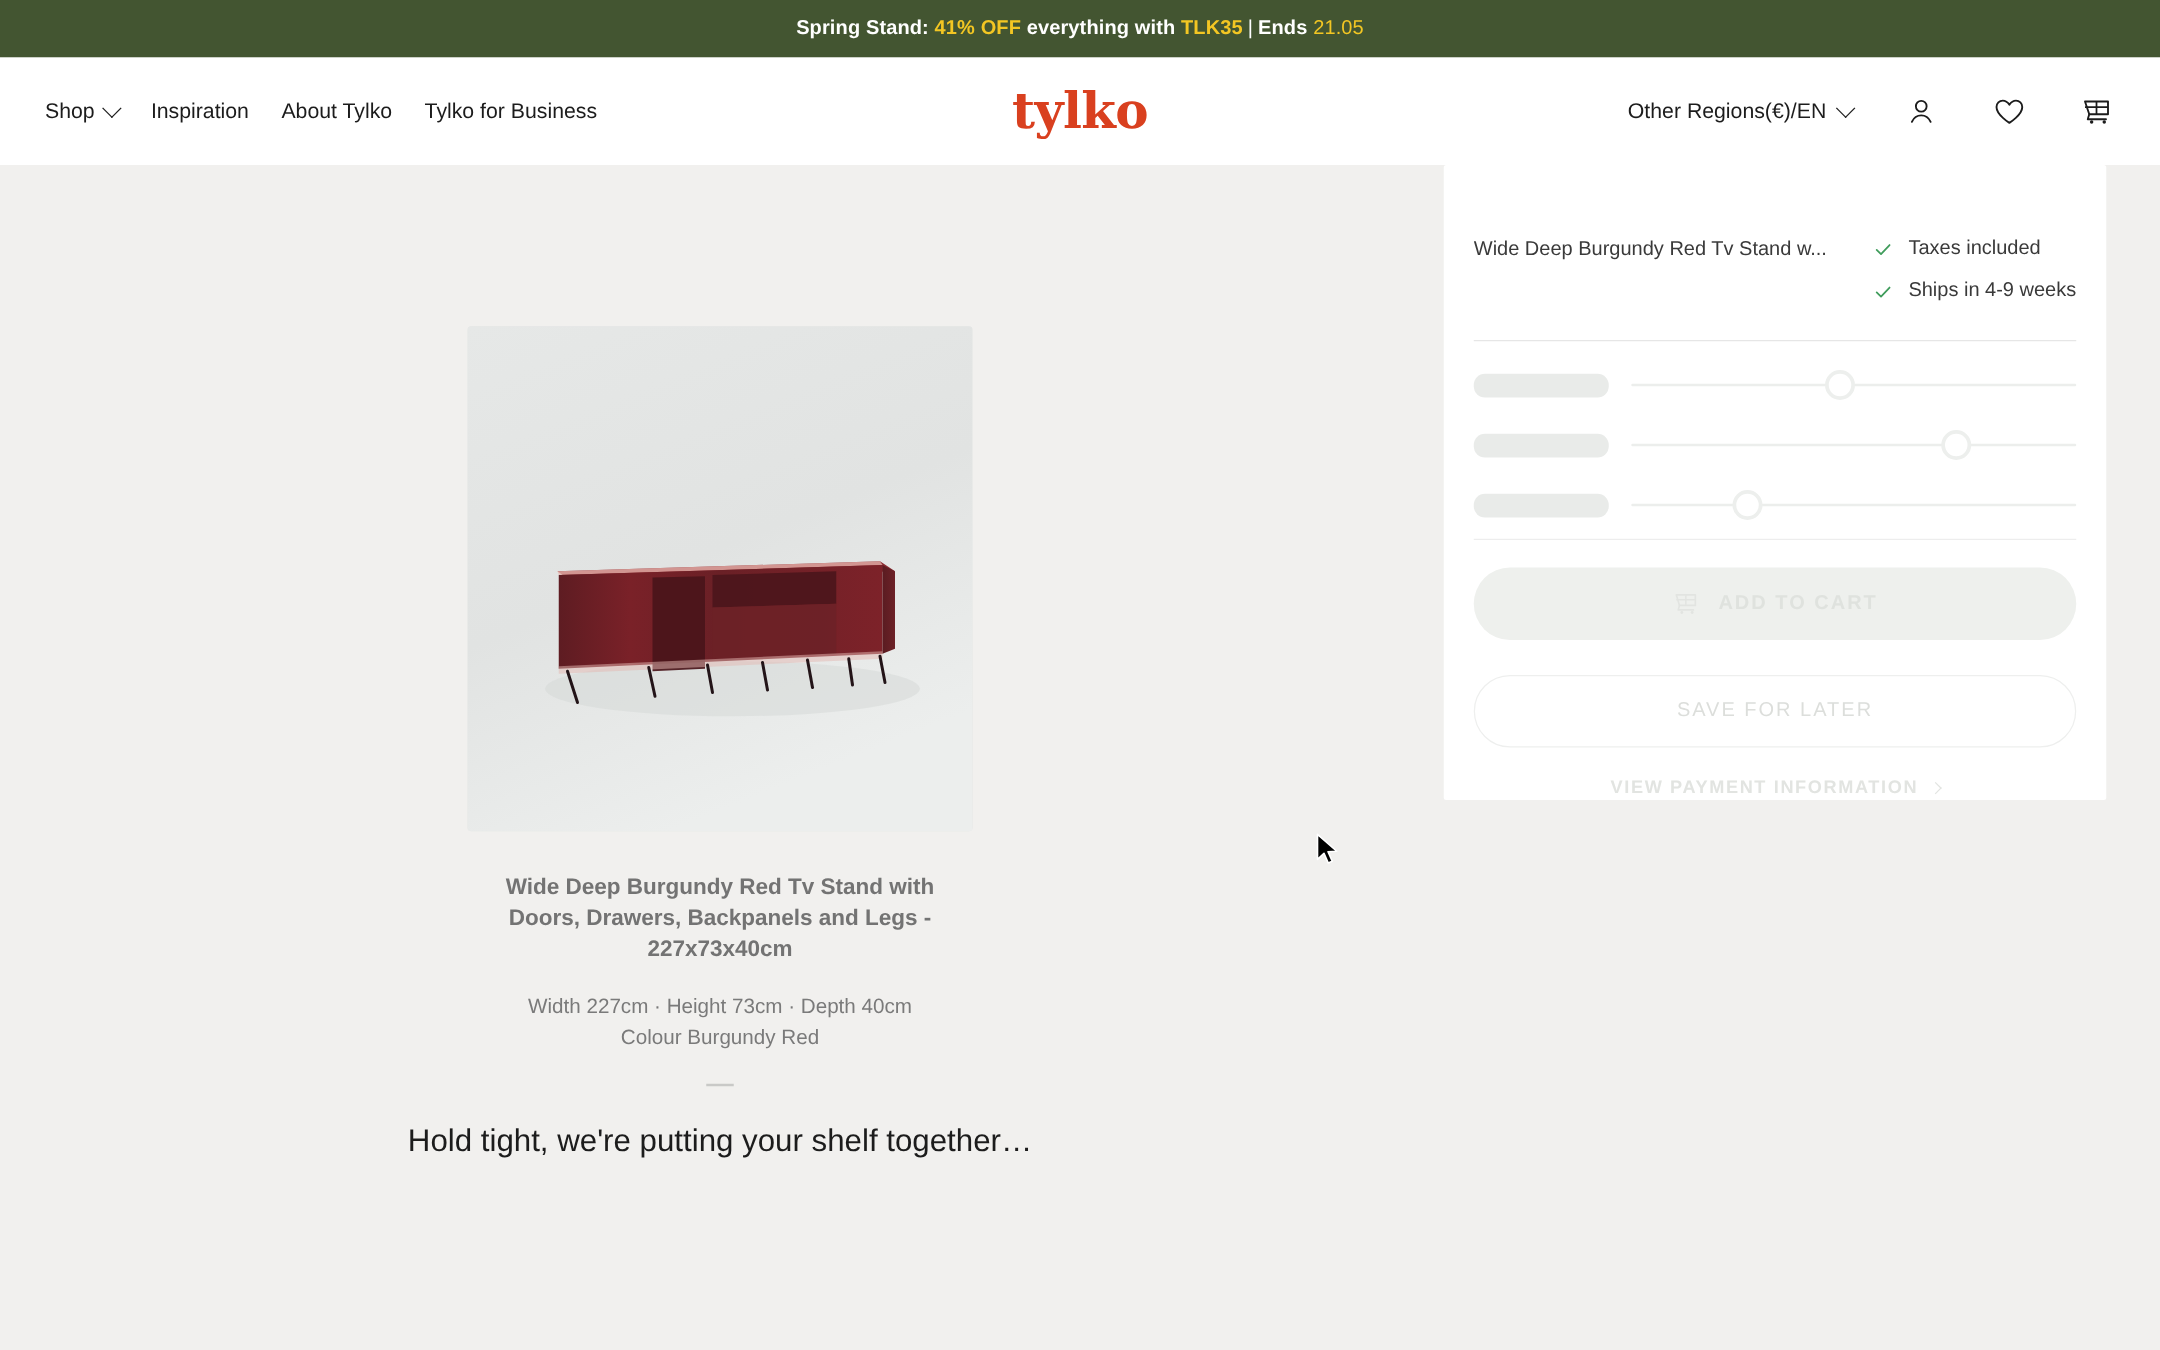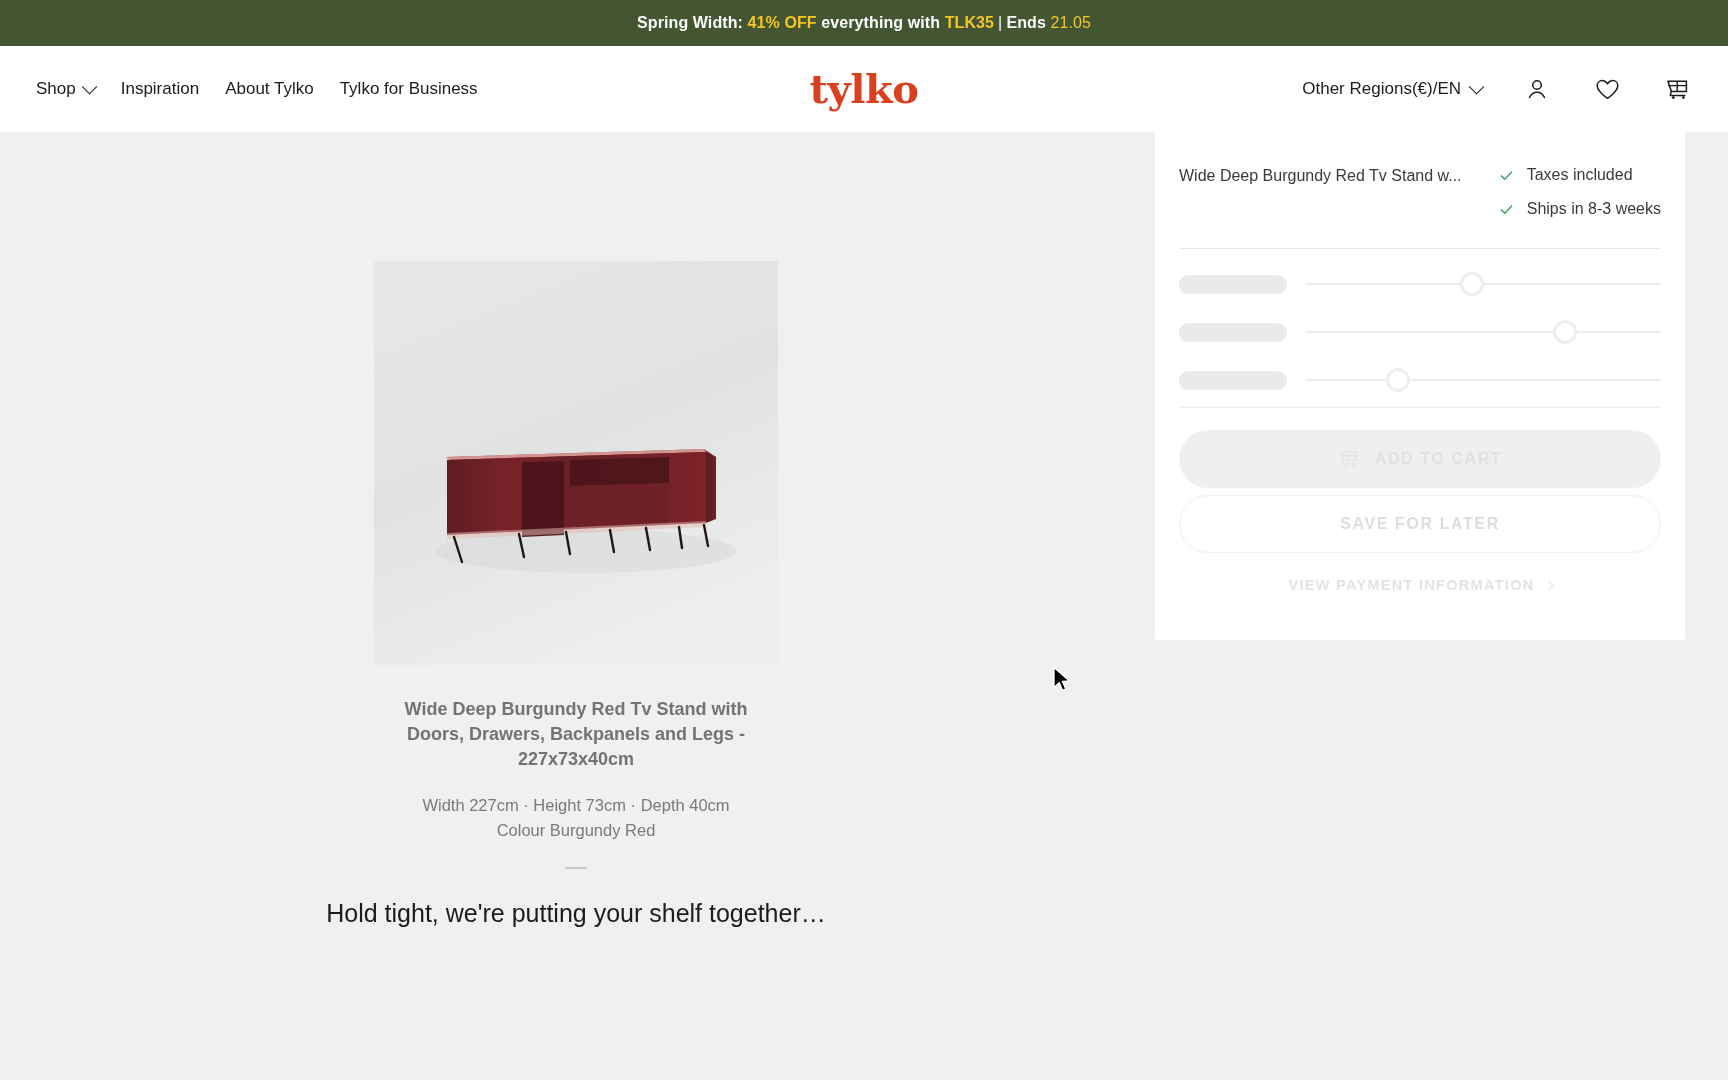--- a/index.html
+++ b/index.html
@@ -180,20 +180,21 @@
     padding: 34px 24px 0 24px;
     display: flex;
     flex-direction: column;
   }
 
   .panel-top {
     display: flex;
     justify-content: space-between;
     align-items: flex-start;
     gap: 16px;
+    margin-top: 24px;
   }
   .panel-product-name {
     font-size: 16px;
     color: #3a3a3a;
     line-height: 1.3;
     max-width: 300px;
     overflow: hidden;
     text-overflow: ellipsis;
     white-space: nowrap;
   }
@@ -292,30 +293,30 @@
     font-weight: 700;
     display: flex;
     align-items: center;
     justify-content: center;
     gap: 15px;
     cursor: default;
   }
   .cart-ghost-icon { width: 22px; height: 22px; display: block; opacity: .55; }
 
   .btn-save-later {
-    margin-top: 7px;
+    margin-top: 28px;
     width: 100%;
     height: 58px;
     border-radius: 29px;
     background: #ffffff;
     border: 1px solid #eeefee;
     color: #dcdedb;
     font-size: 16px;
     letter-spacing: 1.6px;
-    font-weight: 700;
+    font-weight: 400;
     display: flex;
     align-items: center;
     justify-content: center;
     cursor: default;
   }
 
   .link-payment {
     margin-top: 24px;
     font-size: 14.5px;
     letter-spacing: 1.3px;
@@ -342,21 +343,21 @@
     top: 534px;
     width: 20px;
     height: 28px;
     pointer-events: none;
   }
 </style>
 </head>
 <body>
 
 <div class="promo-banner">
-  <span class="strong">Spring Width:</span>
+  <span class="strong">Spring Stand:</span>
   <span>&nbsp;</span>
   <span class="hl">41% OFF</span>
   <span>&nbsp;</span>
   <span class="strong">everything with</span>
   <span>&nbsp;</span>
   <span class="hl">TLK35</span>
   <span class="sep">|</span>
   <span class="strong">Ends</span>
   <span>&nbsp;</span>
   <span class="hl-soft">21.05</span>
@@ -486,21 +487,21 @@
         <div class="badge-row">
           <svg class="check-icon" viewBox="0 0 16 16" fill="none">
             <path d="M2.5 8.4 6.2 12 13.5 4.3" stroke="#3f9c5b" stroke-width="1.5" stroke-linecap="round" stroke-linejoin="round"></path>
           </svg>
           <span>Taxes included</span>
         </div>
         <div class="badge-row">
           <svg class="check-icon" viewBox="0 0 16 16" fill="none">
             <path d="M2.5 8.4 6.2 12 13.5 4.3" stroke="#3f9c5b" stroke-width="1.5" stroke-linecap="round" stroke-linejoin="round"></path>
           </svg>
-          <span>Ships in 8-3 weeks</span>
+          <span>Ships in 4-9 weeks</span>
         </div>
       </div>
     </div>
 
     <div class="panel-rule"></div>
 
     <div class="skeleton-sliders">
       <div class="slider-row">
         <div class="slider-label-skeleton"></div>
         <div class="slider-track-wrap">

